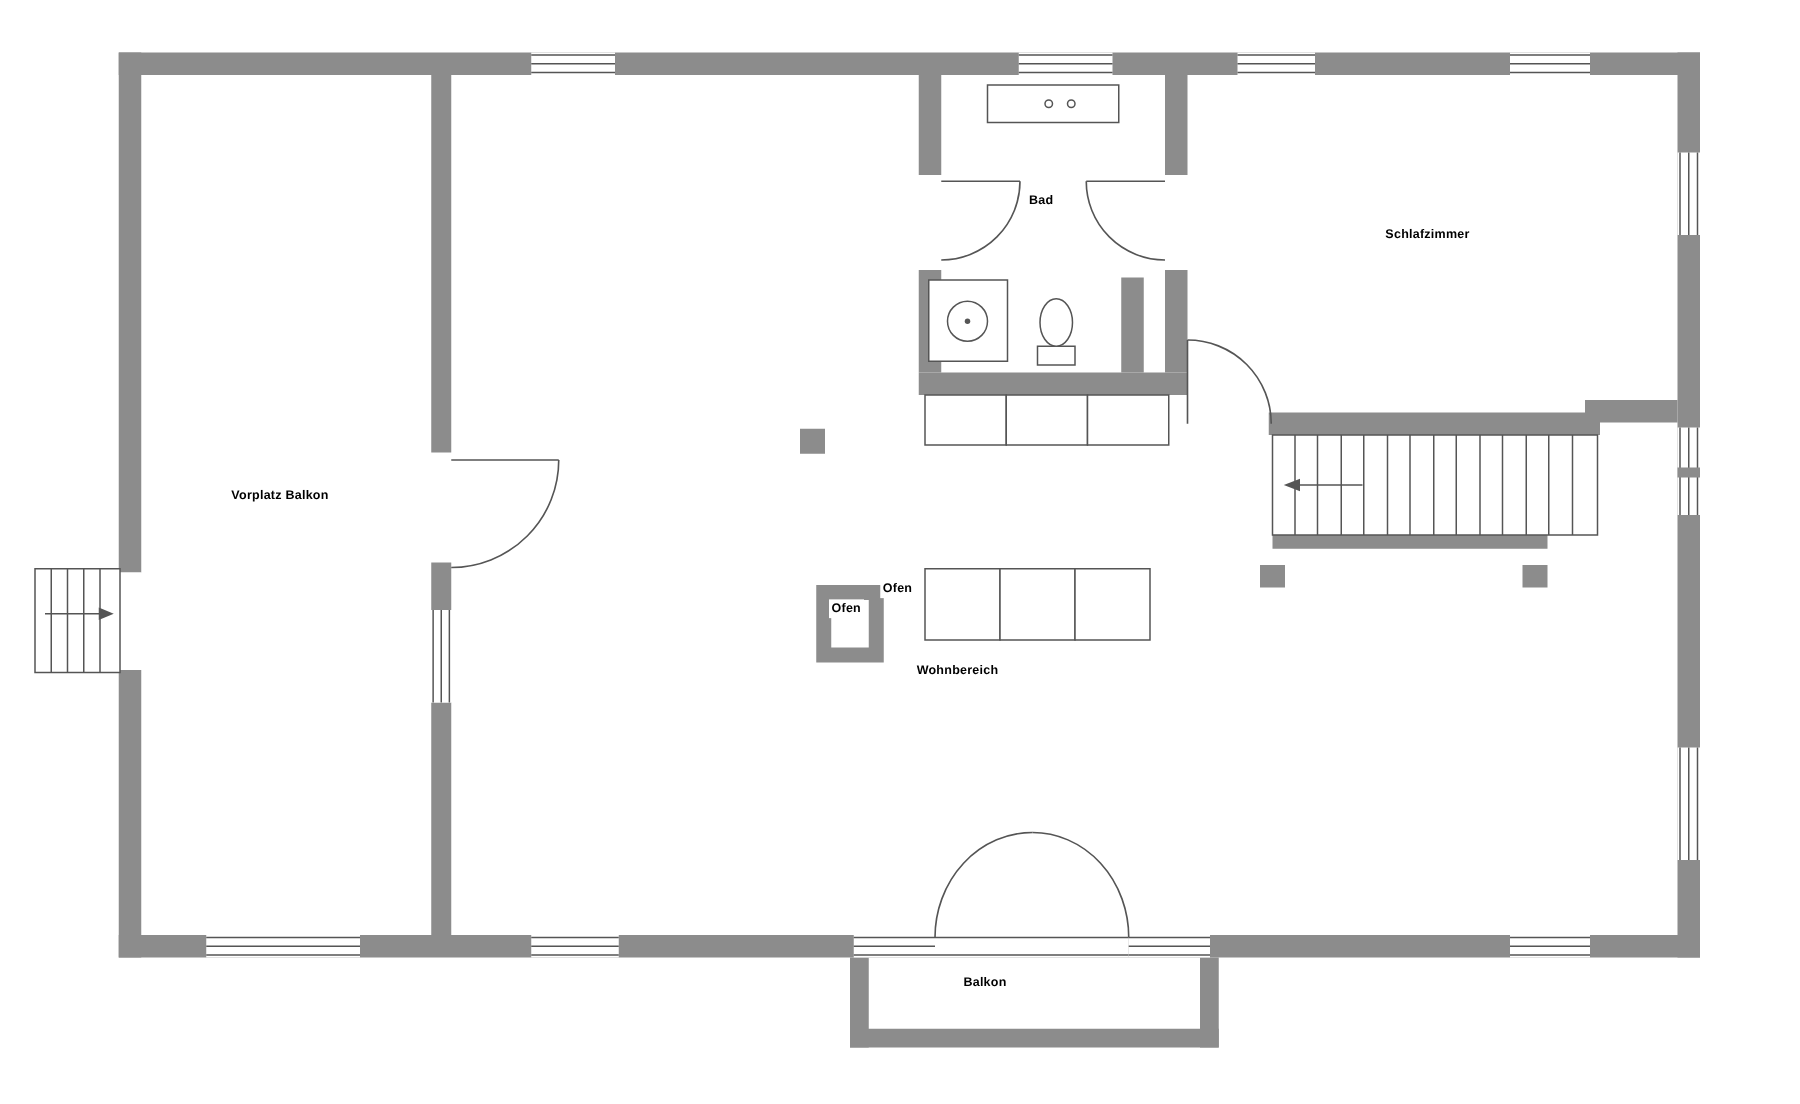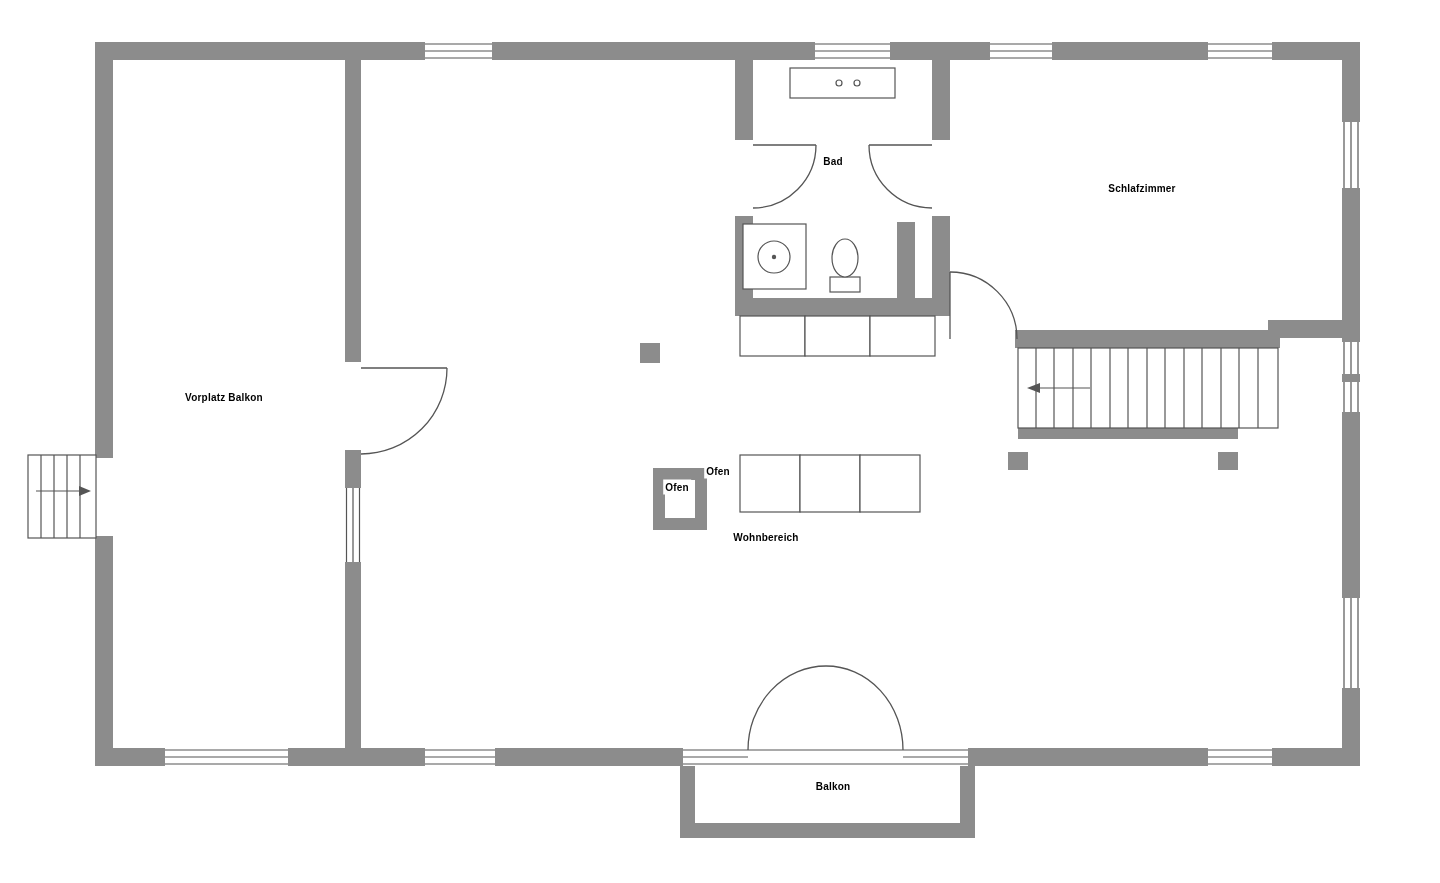--- a/index.html
+++ b/index.html
@@ -256,15 +256,15 @@
     </g>
 
   </svg>
 
   <div class="room-label" style="left:224px;top:397px;">Vorplatz Balkon</div>
   <div class="room-label" style="left:833px;top:161px;">Bad</div>
   <div class="room-label" style="left:1142px;top:188px;">Schlafzimmer</div>
   <div class="room-label bg" style="left:718px;top:471px;">Ofen</div>
   <div class="room-label bg" style="left:677px;top:487px;">Ofen</div>
   <div class="room-label" style="left:766px;top:537px;">Wohnbereich</div>
-  <div class="room-label" style="left:833px;top:786px;">Balkon</div>
+  <div class="room-label" style="left:788px;top:786px;">Balkon</div>
 
 </div>
 
 </body></html>

